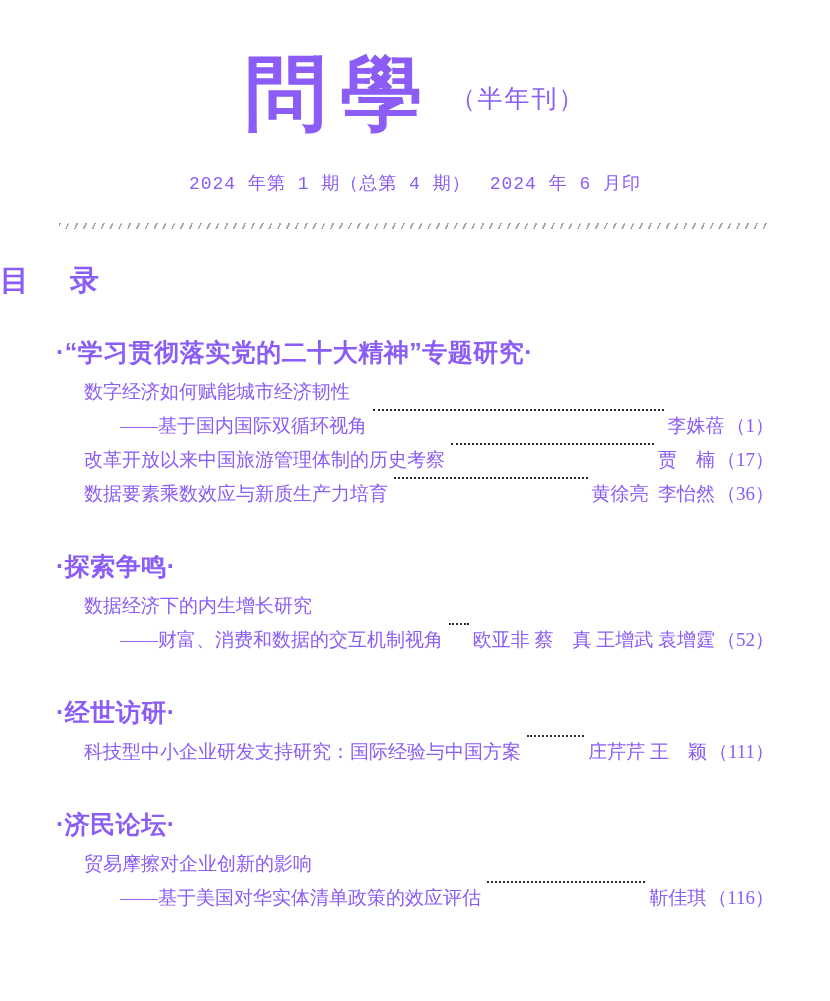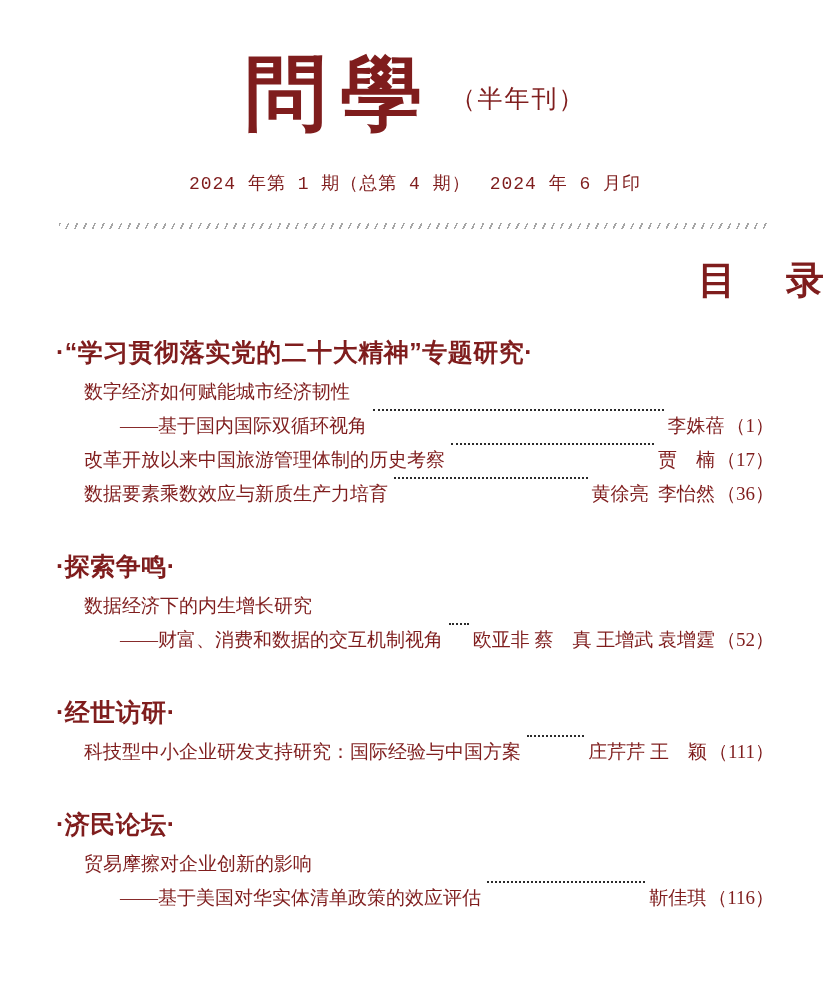--- a/index.html
+++ b/index.html
@@ -2,21 +2,21 @@
 <html><head>
 <meta charset="utf-8">
 <style>
   html, body { margin: 0; padding: 0; background: #ffffff; }
   .page {
     position: relative;
     width: 830px;
     height: 1001px;
     margin: 0 auto;
     background: #ffffff;
-    color: #7f1d1d;
+    color: #8b5cf6;
     font-family: "Liberation Serif", "DejaVu Serif", serif;
     box-sizing: border-box;
     overflow: hidden;
     padding-top: 40px;
   }
 
   
   .masthead { text-align: center; }
   .title-row {
     display: flex;
@@ -53,22 +53,22 @@
       115deg,
       #8f8f8f 0px, #8f8f8f 1.6px,
       transparent 1.6px, transparent 8px
     );
     opacity: 0.8;
   }
 
   
   .toc-title {
     margin: 26px 0 0 0;
-    text-align: right;
-    font-size: 38px;
+    text-align: left;
+    font-size: 29px;
     font-weight: 700;
     letter-spacing: 6px;
     line-height: 50px;
     font-family: Liberation Serif, serif;
   }
 
   
   .toc {
     padding: 30px 56px 0 56px;
   }

